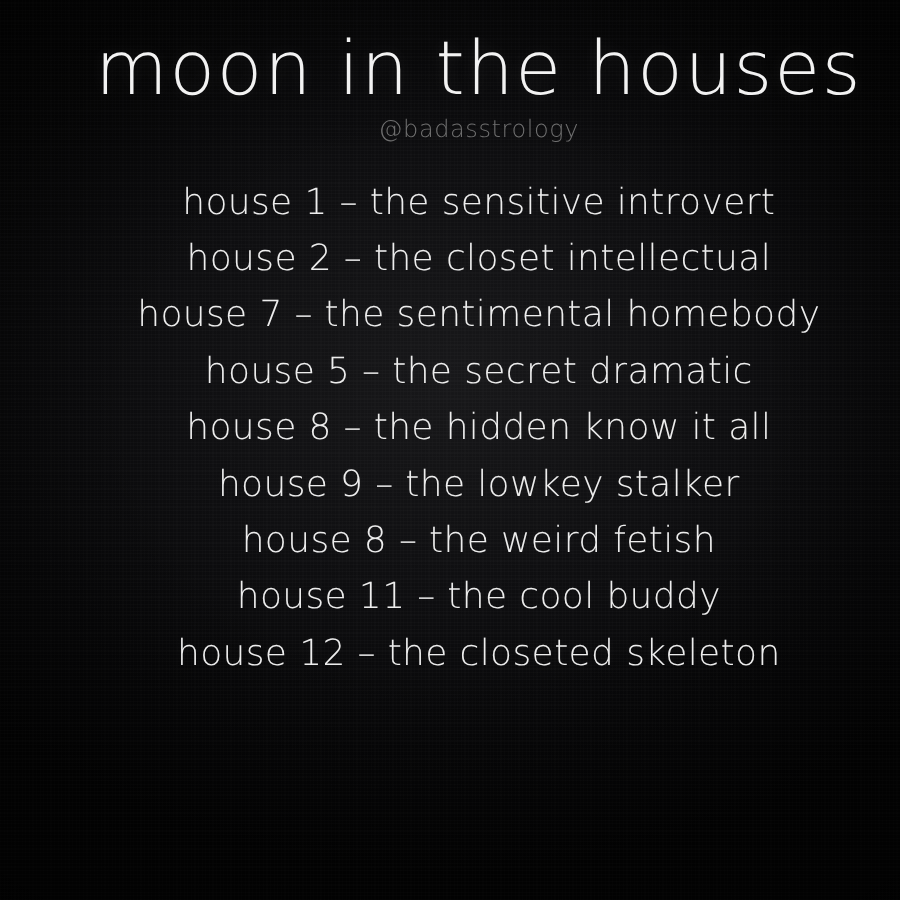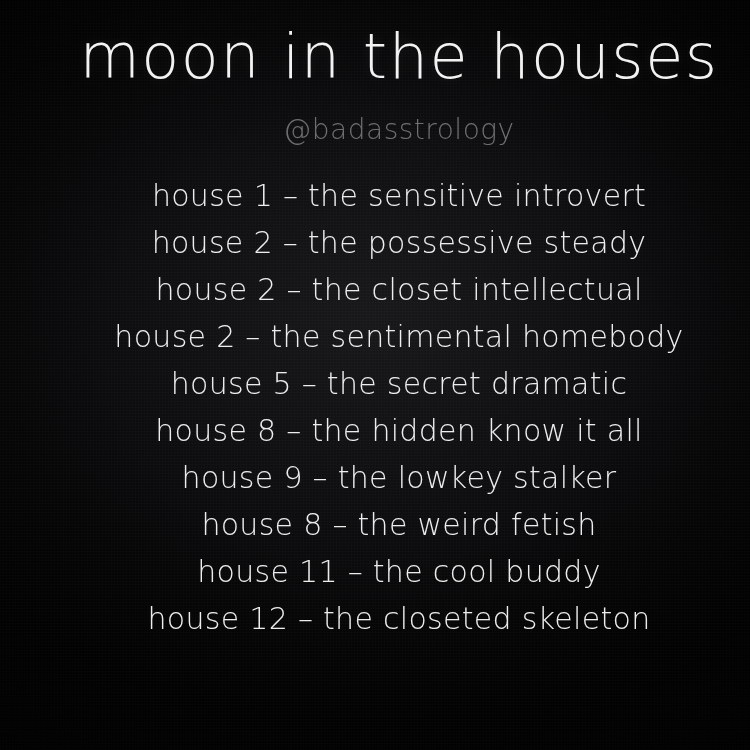--- a/index.html
+++ b/index.html
@@ -60,24 +60,24 @@
     color: #f2f2f2;
     line-height: 1.05;
     text-align: center;
     margin: 0;
     text-shadow: 0 0 14px rgba(255,255,255,0.10);
   }
 
   .handle {
     font-family: "DejaVu Sans", sans-serif;
     font-weight: 300;
-    font-size: 28px;
+    font-size: 20px;
     letter-spacing: 0.5px;
     color: #6f6f6f;
-    margin-top: 24px;
+    margin-top: 6px;
     text-align: center;
   }
 
   .list {
     margin-top: 26px;
     display: flex;
     flex-direction: column;
     align-items: center;
     width: 100%;
   }
@@ -99,23 +99,22 @@
 <body>
 
 <div class="canvas">
   <div class="content">
 
     <h1 class="title">moon in the houses</h1>
     <div class="handle">@badasstrology</div>
 
     <div class="list">
       <div class="list-item">house 1 – the sensitive introvert</div>
-      <div class="list-item">house 2 – the possessive steady</div>
       <div class="list-item">house 2 – the closet intellectual</div>
-      <div class="list-item">house 2 – the sentimental homebody</div>
+      <div class="list-item">house 7 – the sentimental homebody</div>
       <div class="list-item">house 5 – the secret dramatic</div>
       <div class="list-item">house 8 – the hidden know it all</div>
       <div class="list-item">house 9 – the lowkey stalker</div>
       <div class="list-item">house 8 – the weird fetish</div>
       <div class="list-item">house 11 – the cool buddy</div>
       <div class="list-item">house 12 – the closeted skeleton</div>
     </div>
 
   </div>
 </div>

